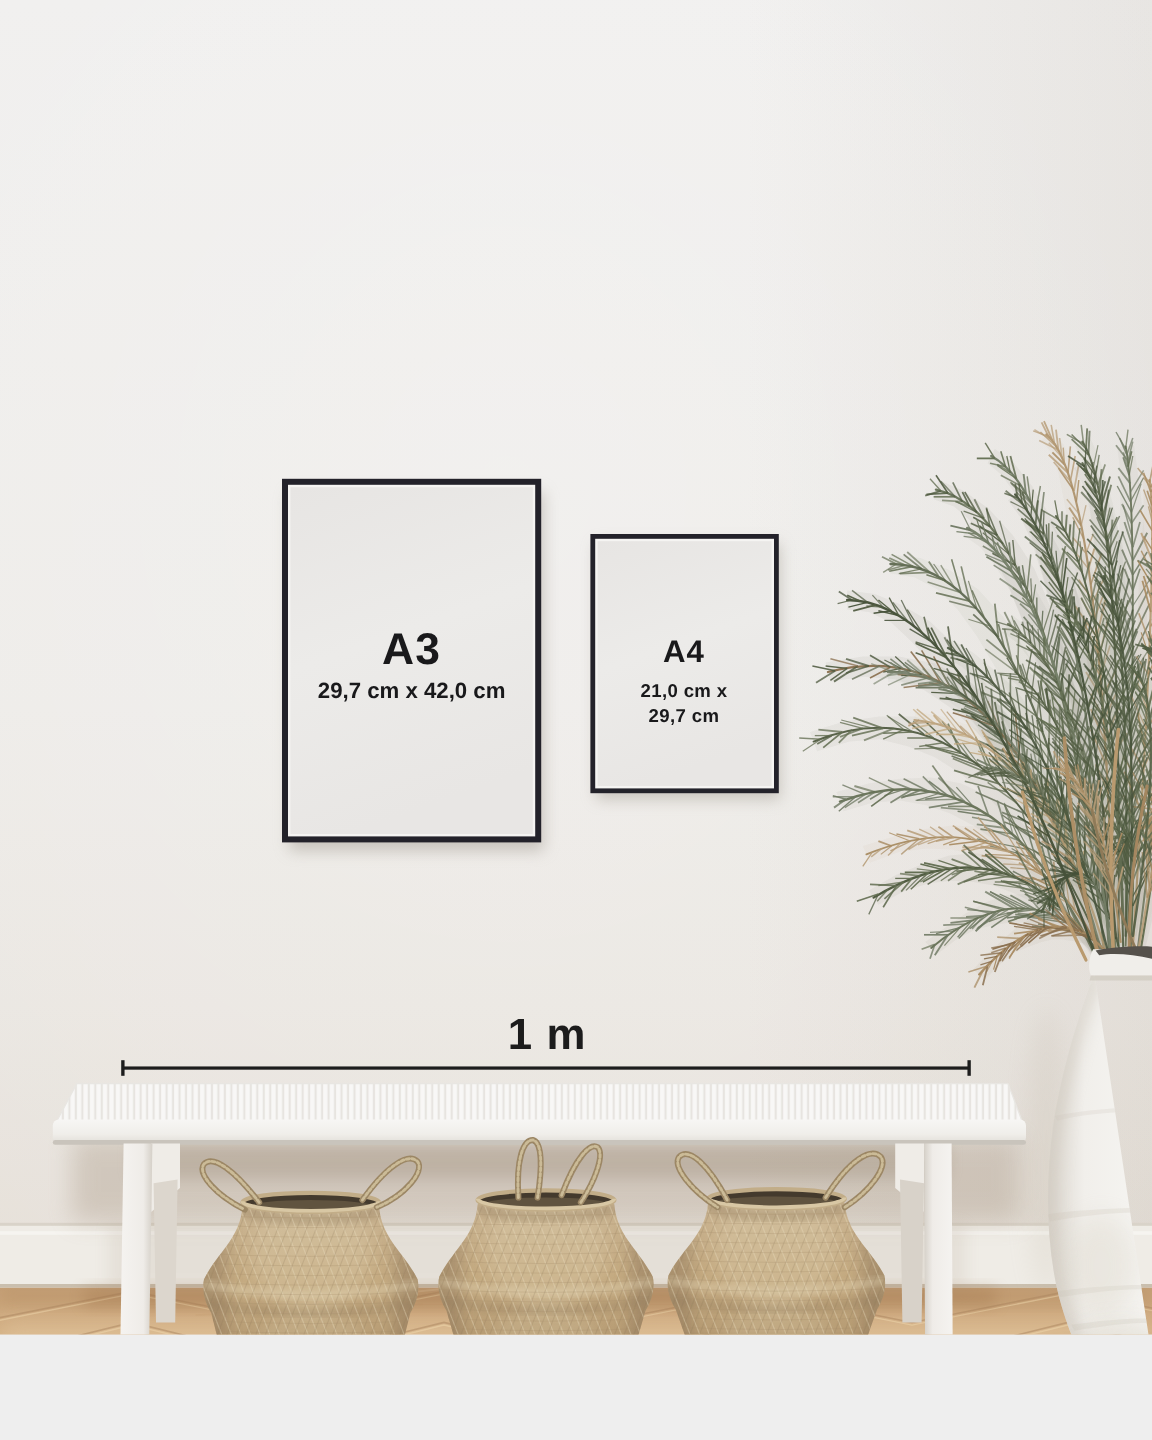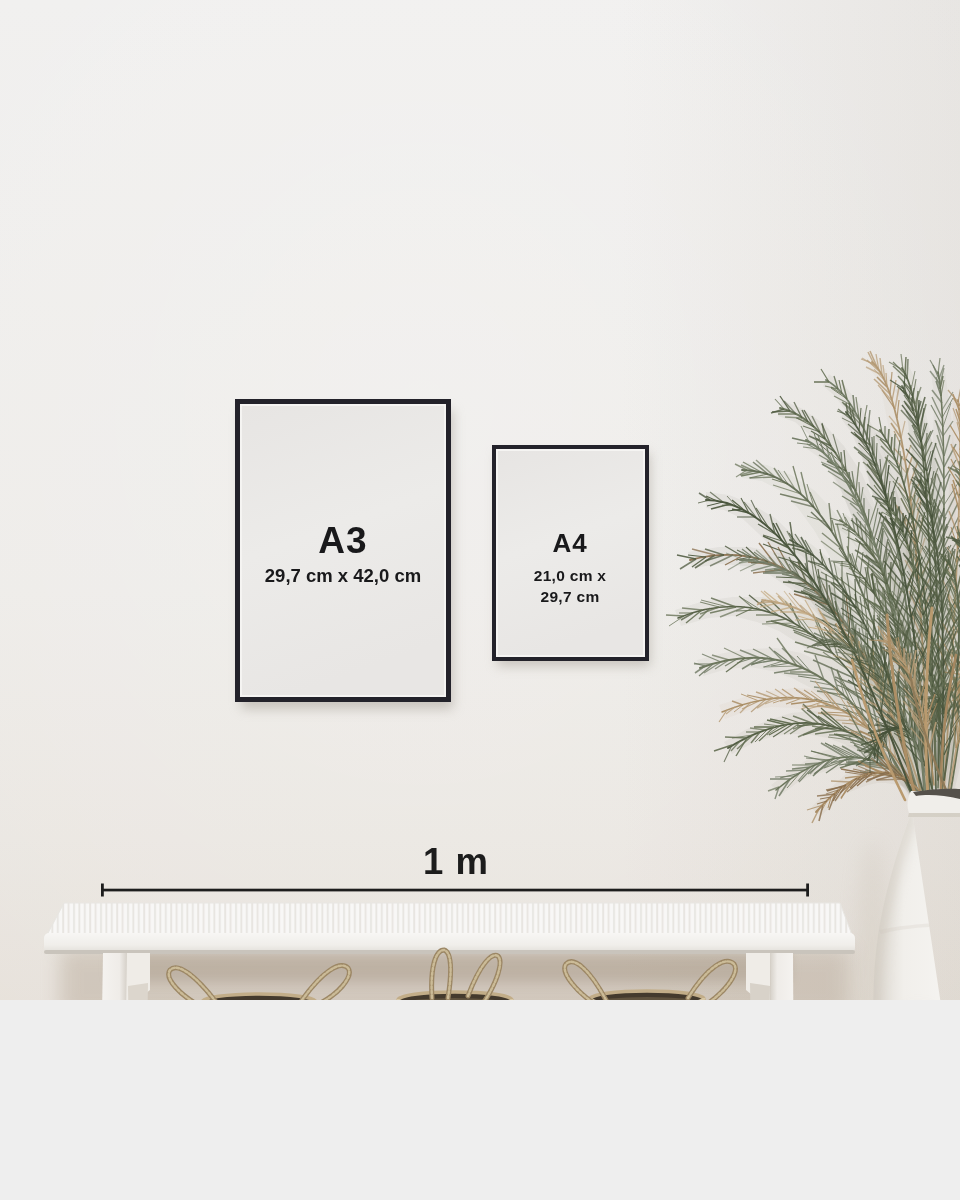--- a/index.html
+++ b/index.html
@@ -1,12 +1,12 @@
 <!DOCTYPE html>
-<html><head><meta charset="utf-8"><style>html,body{margin:0;padding:0;background:#eee;}.page{width:960px;height:1000px;overflow:hidden;position:relative;font-family:"Liberation Sans",sans-serif;}</style></head><body>
+<html><head><meta charset="utf-8"><style>html,body{margin:0;padding:0;background:#eee;}.page{width:960px;height:1112px;overflow:hidden;position:relative;font-family:"Liberation Sans",sans-serif;}</style></head><body>
 <div class="page"><svg width="960" height="1200" viewBox="0 0 960 1200">
       <defs>
 <linearGradient id="wallg" x1="0" y1="0" x2="0" y2="1">
 <stop offset="0" stop-color="#f0efee"></stop>
           <stop offset="0.55" stop-color="#edebe8"></stop>
 <stop offset="0.78" stop-color="#eae6e1"></stop>
           <stop offset="1" stop-color="#e5dfd7"></stop>
 </linearGradient>
 <radialGradient id="vign" cx="0.44" cy="0.38" r="0.85">
 <stop offset="0" stop-color="#ffffff" stop-opacity="0.20"></stop>

